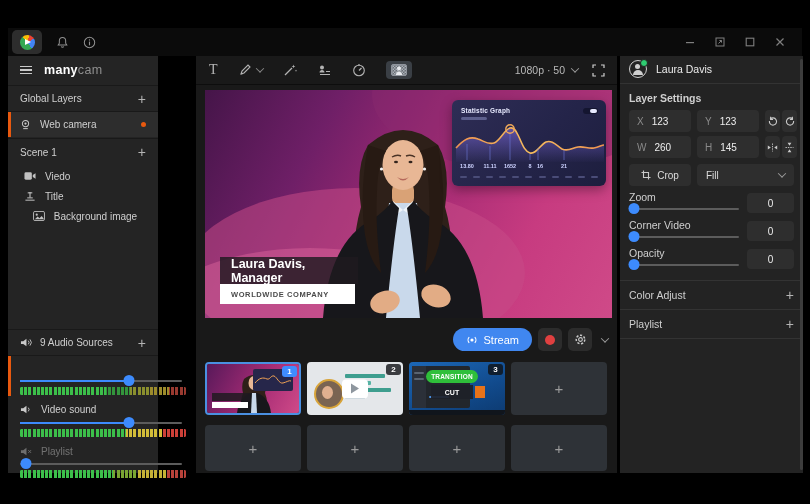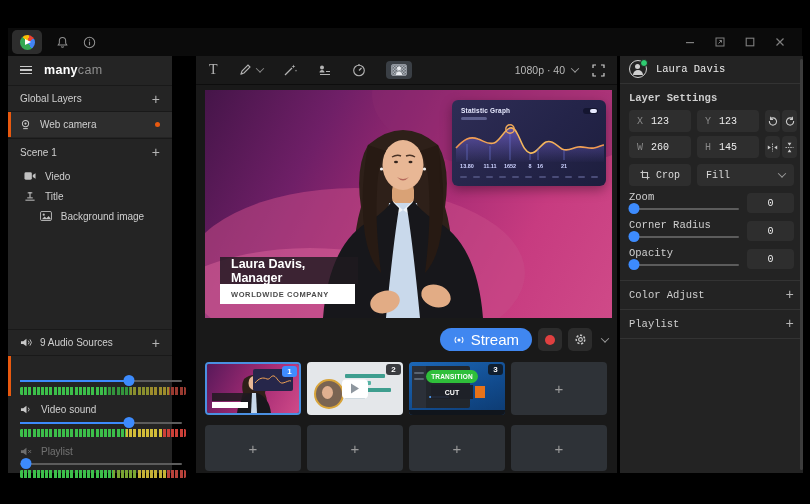--- a/index.html
+++ b/index.html
@@ -9,23 +9,23 @@
   svg{display:block;}
   
   #titlebar{position:absolute;left:8px;top:28px;width:794px;height:28px;background:#0b0b0b;display:flex;align-items:center;}
   .app-tile{width:30px;height:24px;margin-left:4px;border-radius:5px;background:#2d2d2d;display:flex;align-items:center;justify-content:center;}
   .logo-circle{width:15px;height:15px;border-radius:50%;background:conic-gradient(from 210deg,#34a853 0 30%,#fbbc05 30% 45%,#ea4335 45% 58%,#4285f4 58% 82%,#34a853 82% 100%);position:relative;}
   .logo-circle:after{content:"";position:absolute;left:5px;top:4px;border-left:6px solid #fff;border-top:3.5px solid transparent;border-bottom:3.5px solid transparent;}
   .tb-ic{margin-left:14px;opacity:.75;}
   .win-ctrls{margin-left:auto;display:flex;align-items:center;gap:18px;margin-right:16px;}
   .win-btn{width:12px;height:12px;display:flex;align-items:center;justify-content:center;opacity:.7;}
   
-  #sidebar{position:absolute;left:8px;top:56px;width:164px;height:417px;background:#242424;font-size:10px;}
+  #sidebar{position:absolute;left:8px;top:56px;width:150px;height:417px;background:#242424;font-size:10px;}
   #center{position:absolute;left:196px;top:56px;width:421px;height:417px;background:#191919;}
-  #rightpanel{position:absolute;left:620px;top:56px;width:183px;height:417px;background:#232323;font-size:10px;font-family:Liberation Mono, monospace;}
+  #rightpanel{position:absolute;left:620px;top:56px;width:183px;height:417px;background:#232323;font-size:10px;}
   .divider{position:absolute;left:0;right:0;height:1px;background:#191919;}
   .rdivider{position:absolute;left:0;right:0;height:1px;background:#333;}
   
   .srow{position:absolute;left:0;right:0;display:flex;align-items:center;padding:0 12px;box-sizing:border-box;}
   .hamburger span{display:block;width:12px;height:1.6px;background:#c9c9c9;margin:2px 0;}
   .brand{font-size:12.5px;letter-spacing:.3px;margin-left:12px;}
   .brand b{color:#fff;font-weight:700;}
   .brand i{color:#8f8f8f;font-style:normal;font-weight:400;}
   .plus{margin-left:auto;color:#b5b5b5;font-size:14px;font-weight:300;line-height:1;}
   .sec-title{color:#cfcfcf;}
@@ -60,21 +60,21 @@
   .stat-sub{position:absolute;left:9px;top:17px;width:26px;height:3px;background:#5d5f8d;border-radius:2px;}
   .stat-toggle{position:absolute;right:8px;top:8px;width:15px;height:6px;border-radius:3px;background:#141530;}
   .stat-toggle:after{content:"";position:absolute;right:1px;top:1px;width:7px;height:4px;border-radius:2px;background:#e8eaff;}
   .callout{position:absolute;top:63px;font-size:5.5px;color:#cdd2ff;transform:translateX(-50%);font-weight:700;}
   .stat-ticks{position:absolute;left:8px;right:8px;top:76px;display:flex;justify-content:space-between;}
   .stat-ticks span{width:7px;height:2px;background:#4a4c78;border-radius:1px;}
   .lt-name{position:absolute;left:15px;top:167px;width:138px;height:27px;background:rgba(30,26,32,.82);color:#fff;font-size:12.5px;font-weight:700;display:flex;align-items:center;padding-left:11px;box-sizing:border-box;}
   .lt-co{position:absolute;left:15px;top:194px;width:135px;height:20px;background:#fff;color:#4a4a4a;font-size:7.5px;font-weight:700;letter-spacing:.6px;display:flex;align-items:center;padding-left:11px;box-sizing:border-box;}
   
   #streamrow{position:absolute;right:9px;top:272px;display:flex;align-items:center;gap:6px;}
-  .btn-stream{height:23px;border-radius:12px;background:#4087f0;color:#fff;font-size:15px;display:flex;align-items:center;gap:6px;padding:0 13px;}
+  .btn-stream{height:23px;border-radius:12px;background:#4087f0;color:#fff;font-size:11px;display:flex;align-items:center;gap:6px;padding:0 13px;}
   .btn-sq{width:24px;height:23px;border-radius:5px;background:#2c2c2c;display:flex;align-items:center;justify-content:center;}
   .rec-dot{width:10px;height:10px;border-radius:50%;background:#e04040;}
   
   .tile{position:absolute;width:96px;height:53px;border-radius:4px;background:#2e3237;overflow:hidden;box-sizing:border-box;}
   .tile2r{height:46px;top:369px;}
   .tile.sel{border:2px solid #4a90e2;}
   .badge{position:absolute;right:2px;top:2px;min-width:11px;height:11px;border-radius:3px;font-size:8px;font-weight:700;color:#fff;display:flex;align-items:center;justify-content:center;padding:0 2px;z-index:3;}
   .badge.blue{background:#3f8cff;}
   .badge.dark{background:rgba(15,17,21,.8);}
   .addplus{color:#9a9a9a;font-size:15px;font-weight:300;}
@@ -309,21 +309,21 @@
                 <rect width="1.5" height="1.5" fill="#aab0b8"></rect>
                 <rect x="1.5" y="1.5" width="1.5" height="1.5" fill="#aab0b8"></rect>
               </pattern>
             </defs>
           <rect x="0.5" y="0.5" width="15" height="11" rx="1.5" fill="url(#chk)" stroke="#9aa0a8" stroke-width="0.8"></rect>
           <circle cx="8" cy="4.6" r="2" fill="#e8eaee"></circle>
             <path d="M4.8 11c.3-2.2 1.6-3.4 3.2-3.4s2.9 1.2 3.2 3.4z" fill="#e8eaee"></path>
         </svg>
       </div>
       <div class="res">
-        <span>1080p · 40</span>
+        <span>1080p · 50</span>
         <span class="chev"></span>
       </div>
       <div class="fs-ic">
         <svg width="13" height="13" viewBox="0 0 13 13">
             <path d="M1 4V1h3M9 1h3v3M12 9v3H9M4 12H1V9" fill="none" stroke="#cfcfcf" stroke-width="1.2"></path>
           </svg>
       </div>
     </div>
 
     <div id="preview">
@@ -562,21 +562,21 @@
     <div class="rp-row" style="top:134px;height:14px;">
         <span>Zoom</span>
       </div>
     <div class="slider" style="position:absolute;left:9px;top:147px;width:110px;">
       <div class="sl-track"></div>
       <div class="sl-handle" style="margin-left: 5px; left: 0%;"></div>
     </div>
     <div class="valbox" style="left:127px;top:137px;">0</div>
 
     <div class="rp-row" style="top:162px;height:14px;">
-        <span>Corner Radius</span>
+        <span>Corner Video</span>
       </div>
     <div class="slider" style="position:absolute;left:9px;top:175px;width:110px;">
       <div class="sl-track"></div>
       <div class="sl-handle" style="margin-left: 5px; left: 0%;"></div>
     </div>
     <div class="valbox" style="left:127px;top:165px;">0</div>
 
     <div class="rp-row" style="top:190px;height:14px;">
         <span>Opacity</span>
       </div>

